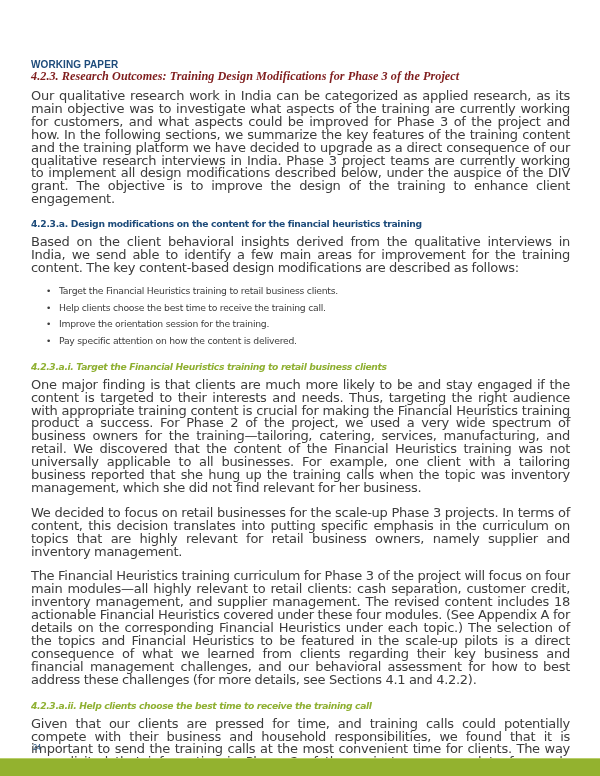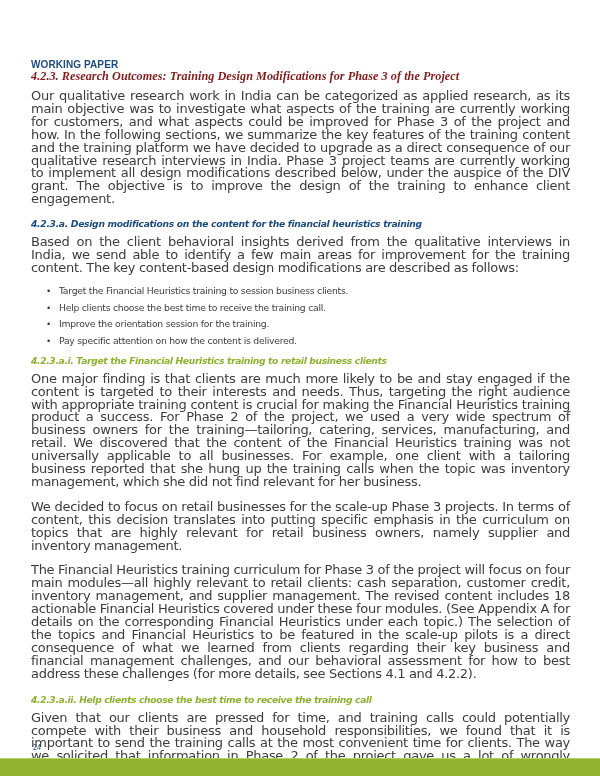--- a/index.html
+++ b/index.html
@@ -17,34 +17,34 @@
       font-size: 12.2px; color: #7f1d1d; letter-spacing: 0.05px;
       line-height: 16px; margin-bottom: 6px; white-space: nowrap;
     }
     p.body {
       font-size: 13px; line-height: 12.9px; text-align: justify;
       color: #3c3c3c; letter-spacing: -0.28px; word-spacing: -0.2px;
     }
     .h-sub {
       font-family: "DejaVu Sans", sans-serif; font-weight: bold;
       font-size: 9.2px; color: #1d4b7a; letter-spacing: -0.3px;
-      margin-top: 12px; margin-bottom: 7px; white-space: nowrap; font-style: italic;
+      margin-top: 12px; margin-bottom: 7px; white-space: nowrap;
     }
     ul.bullets { list-style: none; margin-top: 8px; margin-left: 15px; }
     ul.bullets li {
       font-size: 9.25px; line-height: 16.7px; color: #3c3c3c;
       letter-spacing: -0.25px; position: relative; padding-left: 13px;
     }
     ul.bullets li .dot {
       position: absolute; left: 0; top: 0; font-size: 9px; color: #3c3c3c;
     }
     .h-subsub {
       font-family: "DejaVu Sans", sans-serif; font-weight: bold; font-style: italic;
       font-size: 9.2px; color: #8fb032; letter-spacing: -0.35px;
-      margin-top: 5px; margin-bottom: 7px; white-space: nowrap;
+      margin-top: 11px; margin-bottom: 7px; white-space: nowrap;
     }
     .gap { height: 12px; }
     .page-num {
       position: absolute; left: 33px; top: 742px;
       font-family: "Liberation Sans", sans-serif; font-size: 9px;
       color: #1d4b7a; transform: scaleX(0.8); transform-origin: left;
     }
     .footer-bar {
       position: absolute; left: 0; top: 758px; width: 600px; height: 18px;
       background: #93b22f; border-top: 1px solid #b9cf6c;
@@ -56,21 +56,21 @@
 <div class="page">
   <div class="running-head">WORKING PAPER</div>
 
   <div class="content">
     <h2 class="h-section">4.2.3. Research Outcomes: Training Design Modifications for Phase 3 of the Project</h2>
     <p class="body">Our qualitative research work in India can be categorized as applied research, as its main objective was to investigate what aspects of the training are currently working for customers, and what aspects could be improved for Phase 3 of the project and how. In the following sections, we summarize the key features of the training content and the training platform we have decided to upgrade as a direct consequence of our qualitative research interviews in India. Phase 3 project teams are currently working to implement all design modifications described below, under the auspice of the DIV grant. The objective is to improve the design of the training to enhance client engagement.</p>
 
     <h3 class="h-sub">4.2.3.a. Design modifications on the content for the financial heuristics training</h3>
     <p class="body">Based on the client behavioral insights derived from the qualitative interviews in India, we send able to identify a few main areas for improvement for the training content. The key content-based design modifications are described as follows:</p>
     <ul class="bullets">
-      <li><span class="dot">•</span><span>Target the Financial Heuristics training to session business clients.</span></li>
+      <li><span class="dot">•</span><span>Target the Financial Heuristics training to retail business clients.</span></li>
       <li><span class="dot">•</span><span>Help clients choose the best time to receive the training call.</span></li>
       <li><span class="dot">•</span><span>Improve the orientation session for the training.</span></li>
       <li><span class="dot">•</span><span>Pay specific attention on how the content is delivered.</span></li>
     </ul>
 
     <h4 class="h-subsub">4.2.3.a.i. Target the Financial Heuristics training to retail business clients</h4>
     <p class="body">One major finding is that clients are much more likely to be and stay engaged if the content is targeted to their interests and needs. Thus, targeting the right audience with appropriate training content is crucial for making the Financial Heuristics training product a success. For Phase 2 of the project, we used a very wide spectrum of business owners for the training—tailoring, catering, services, manufacturing, and retail. We discovered that the content of the Financial Heuristics training was not universally applicable to all businesses. For example, one client with a tailoring business reported that she hung up the training calls when the topic was inventory management, which she did not find relevant for her business.</p>
     <div class="gap"></div>
     <p class="body">We decided to focus on retail businesses for the scale-up Phase 3 projects. In terms of content, this decision translates into putting specific emphasis in the curriculum on topics that are highly relevant for retail business owners, namely supplier and inventory management.</p>
     <div class="gap"></div>

